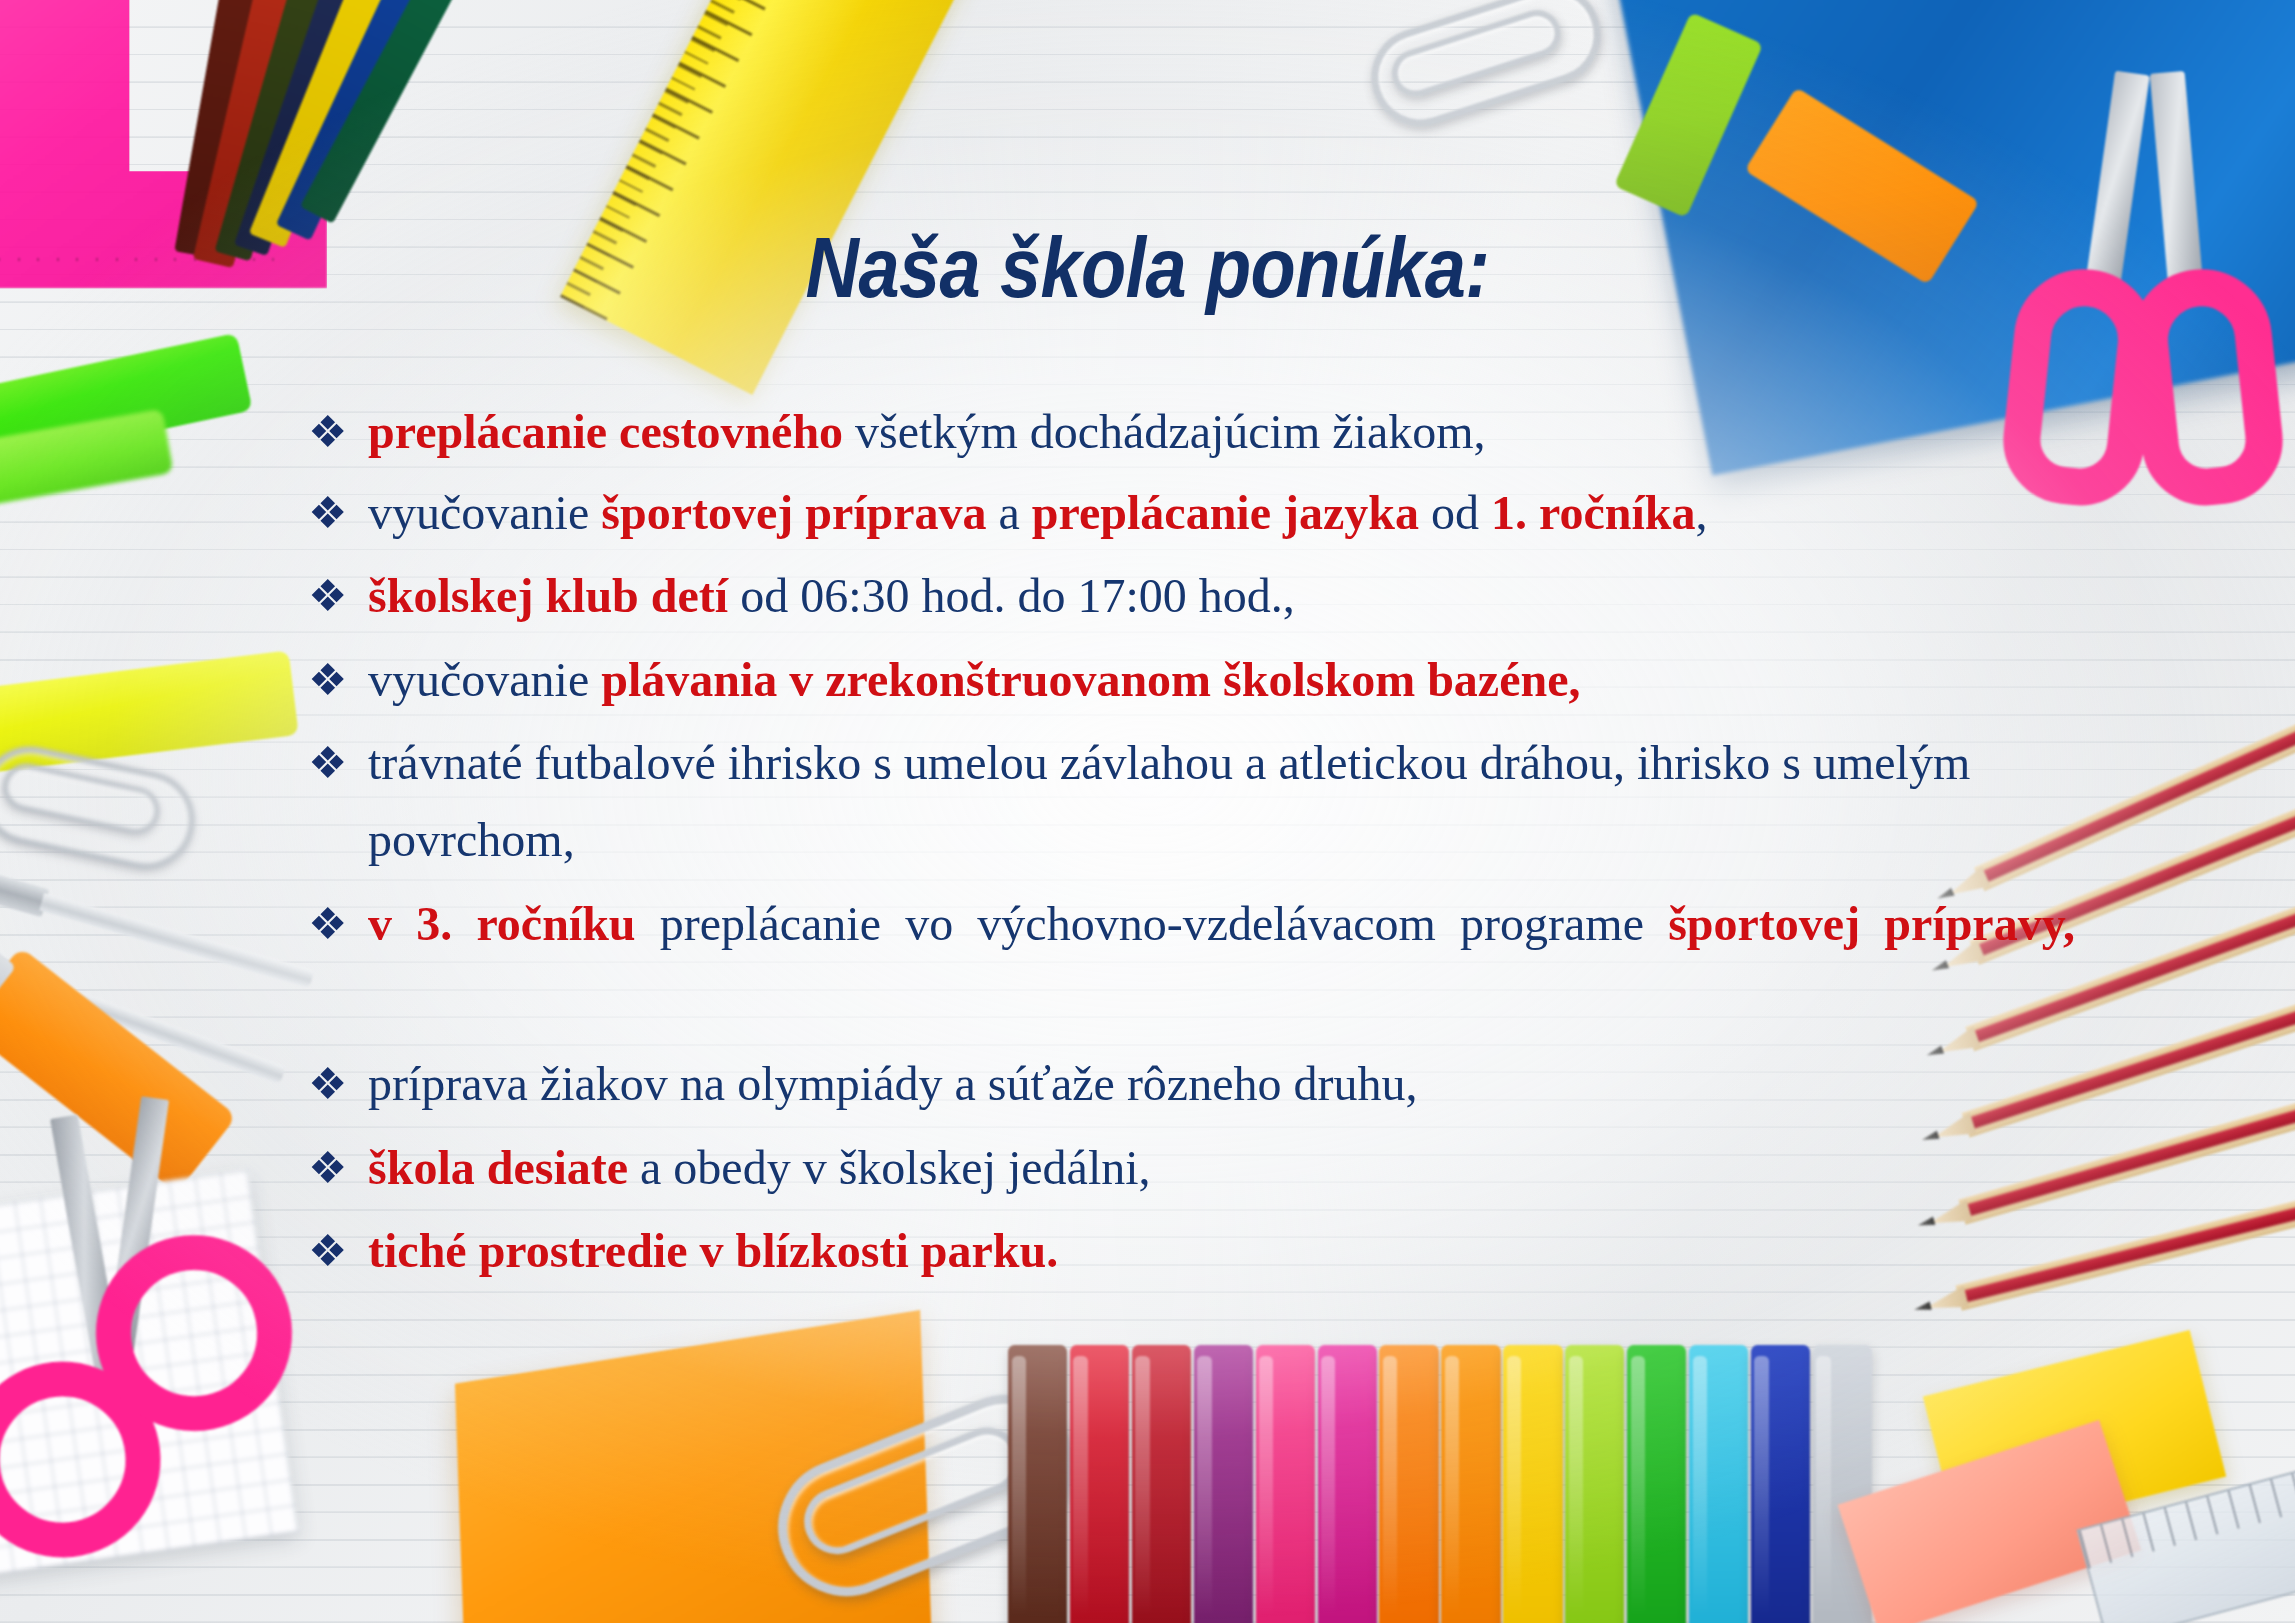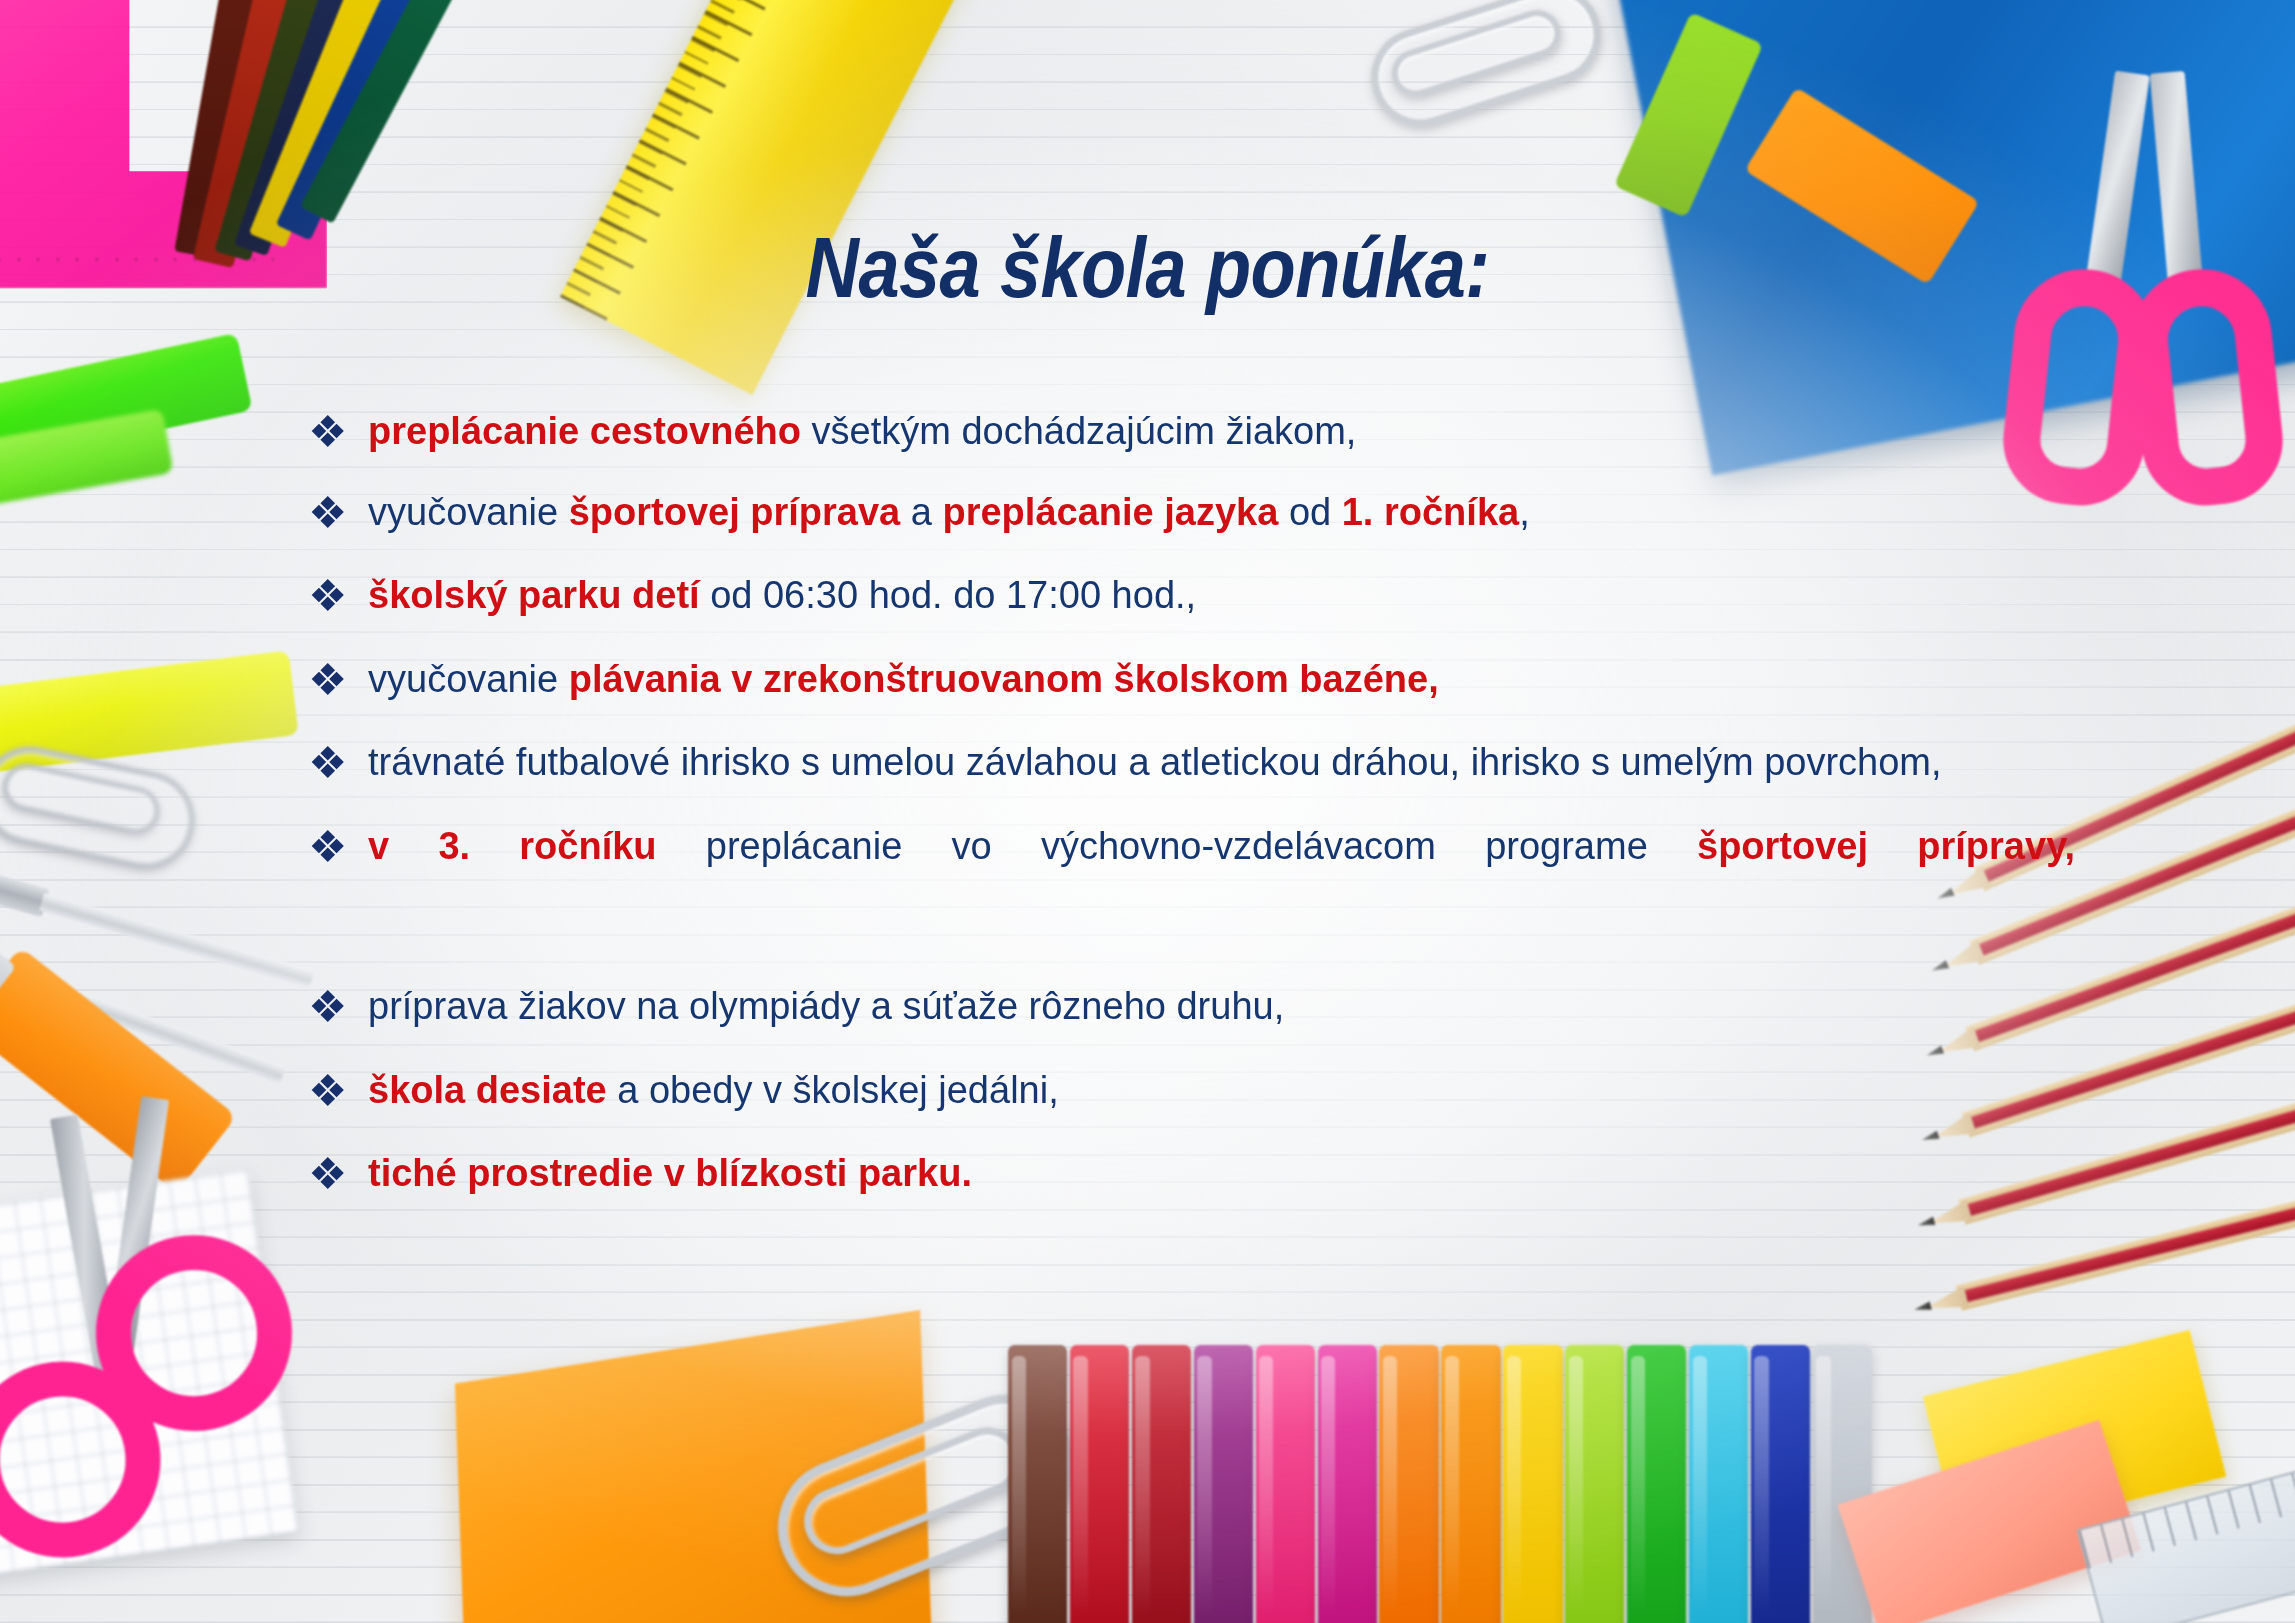--- a/index.html
+++ b/index.html
@@ -341,25 +341,25 @@
     width: 60px;
     font-size: 44px;
     line-height: 77px;
     color: #17306c;
     text-align: left;
     user-select: none;
   }
 
   .bullet-text {
     flex: 1 1 auto;
-    font-size: 38px;
+    font-size: 48px;
     line-height: 77px;
     color: #16366f;
     transform-origin: left top;
-    font-family: Liberation Sans, sans-serif;
+    font-family: Liberation Serif, serif;
   }
 
   .bullet.justify .bullet-text { text-align: justify; }
   .bullet.justify .bullet-text::after { content: ""; display: inline-block; width: 100%; }
 
   .em { color: #d00f14; font-weight: 700; }
   .pl { color: #16366f; font-weight: 400; }
 
   
   .bullets .b1 { margin-bottom: 3.9px; }
@@ -505,21 +505,21 @@
         <span class="bullet-text"><span class="em">preplácanie cestovného </span><span class="pl">všetkým dochádzajúcim žiakom,</span></span>
       </div>
 
       <div class="bullet b2">
         <span class="bullet-marker">❖</span>
         <span class="bullet-text"><span class="pl">vyučovanie </span><span class="em">športovej príprava</span><span class="pl"> a </span><span class="em">preplácanie jazyka</span><span class="pl"> od  </span><span class="em">1. ročníka</span><span class="pl">,</span></span>
       </div>
 
       <div class="bullet b3">
         <span class="bullet-marker">❖</span>
-        <span class="bullet-text"><span class="em">školský parku detí</span><span class="pl"> od 06:30 hod. do 17:00 hod.,</span></span>
+        <span class="bullet-text"><span class="em">školskej klub detí</span><span class="pl"> od 06:30 hod. do 17:00 hod.,</span></span>
       </div>
 
       <div class="bullet b4">
         <span class="bullet-marker">❖</span>
         <span class="bullet-text"><span class="pl">vyučovanie </span><span class="em">plávania v zrekonštruovanom školskom bazéne,</span></span>
       </div>
 
       <div class="bullet b5">
         <span class="bullet-marker">❖</span>
         <span class="bullet-text"><span class="pl">trávnaté futbalové ihrisko s umelou závlahou a atletickou dráhou, ihrisko s umelým povrchom,</span></span>

